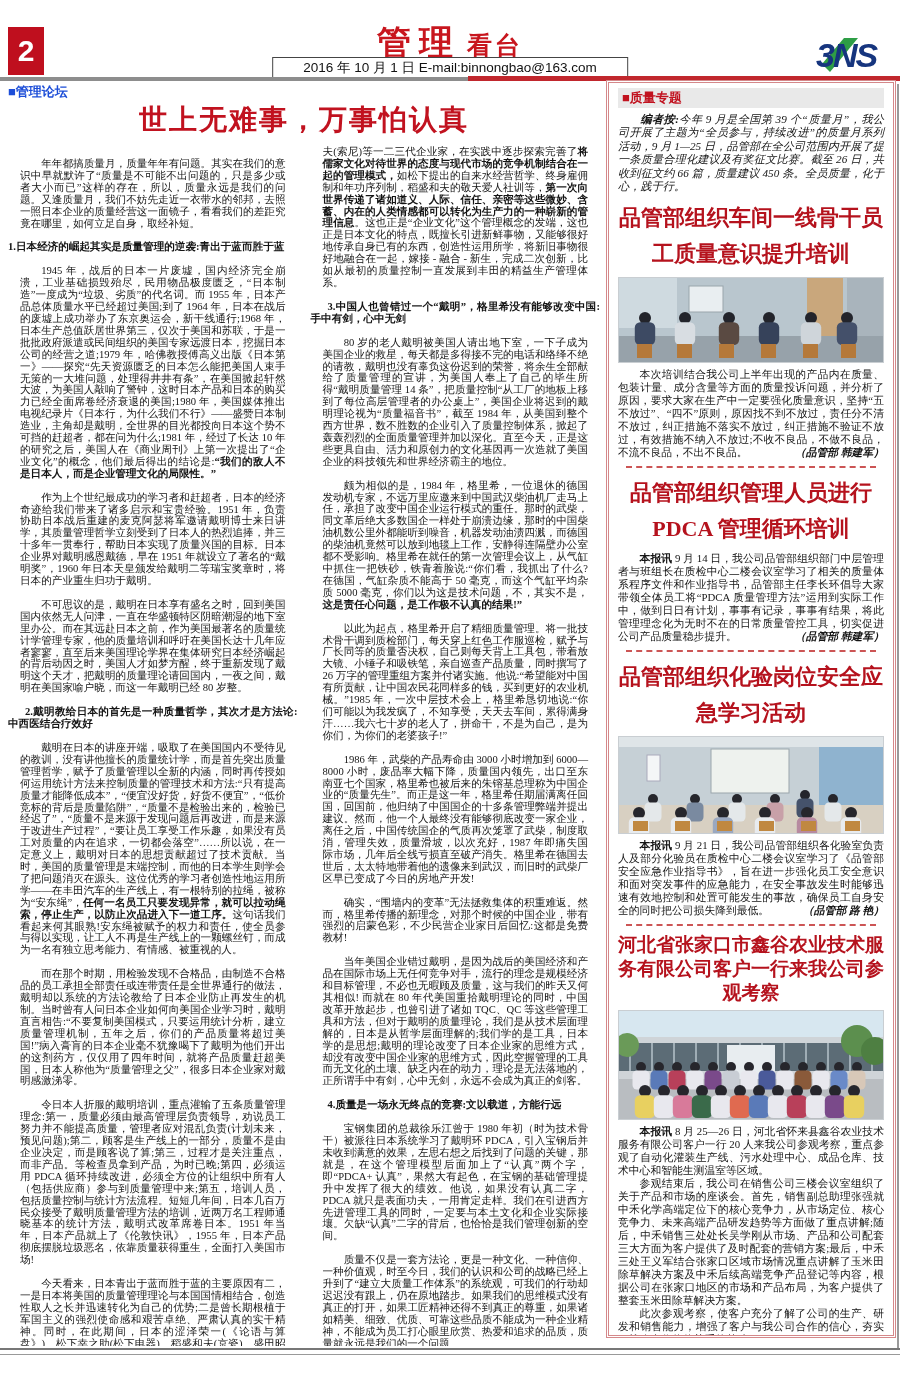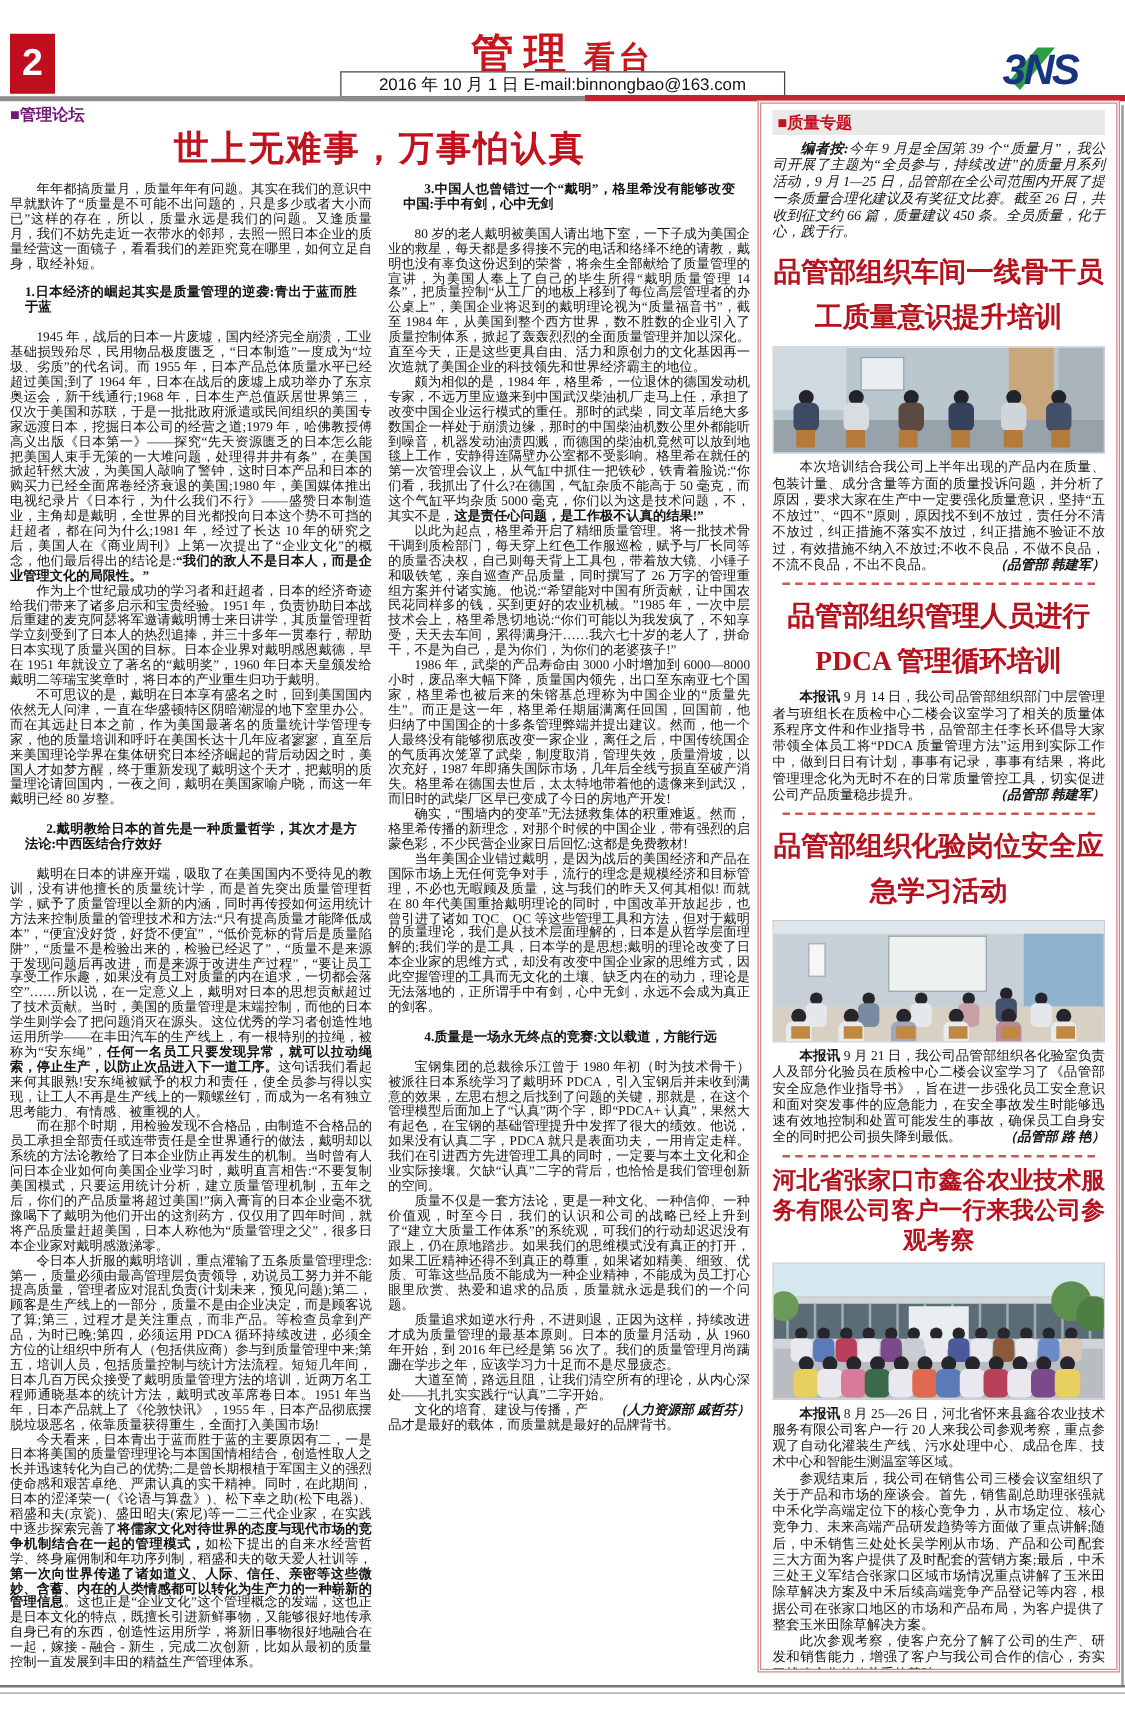--- a/index.html
+++ b/index.html
@@ -6,38 +6,38 @@
   .page{position:relative;width:900px;height:1374px;background:#fff;overflow:hidden;
         font-family:"Liberation Serif","DejaVu Serif",serif;color:#141414;}
   
   .pagenum{position:absolute;left:8px;top:27px;width:36px;height:48px;background:#bf0f1e;color:#fff;
            font:bold 30px/48px "Liberation Sans",sans-serif;text-align:center;}
   .masthead{position:absolute;left:0;right:0;top:20px;text-align:center;color:#c8161e;white-space:nowrap;}
   .mast-main{font-size:34px;font-weight:bold;letter-spacing:8px;}
   .mast-sub{font-size:25px;font-weight:bold;letter-spacing:3px;margin-left:6px;}
   .datebox{position:absolute;left:50%;transform:translateX(-50%);top:57px;border:1px solid #444;
            padding:0 30px;font:13.5px/19px "Liberation Sans",sans-serif;background:#fff;color:#111;}
-  .logo{position:absolute;right:14px;top:34px;width:86px;height:40px;margin-left:32px;}
+  .logo{position:absolute;right:0;top:34px;width:86px;height:40px;margin-left:32px;}
   .logo svg{display:block;}
   
   .rule{position:absolute;top:75px;left:0;width:900px;height:6px;}
   .rule .g{position:absolute;left:0;top:2px;width:468px;height:4px;background:#8d8d8d;}
   .rule .r{position:absolute;left:468px;top:1px;width:432px;height:5px;background:#c1272d;}
   .bottom-rule{position:absolute;left:0;top:1348px;width:900px;height:4px;
                border-top:2px solid #777;border-bottom:1px solid #999;}
   .edge-right{position:absolute;left:897px;top:84px;width:2px;height:1264px;background:#9a9a9a;}
   
   .article{position:absolute;left:8px;top:84px;width:592px;height:1262px;overflow:hidden;}
-  .forum-label{color:#701a75;font:bold 13px/16px "Liberation Sans",sans-serif;}
+  .forum-label{color:#1d4ed8;font:bold 13px/16px "Liberation Sans",sans-serif;}
   .art-title{margin:4px 0 10px;text-align:center;color:#c1121f;font-size:28px;line-height:32px;
              font-weight:bold;letter-spacing:2px;}
   .art-body{height:1208px;column-count:2;column-gap:13px;column-fill:auto;overflow:hidden;
             text-align:justify;font-size:10.6px;line-height:11.9px;}
-  .art-p{margin:0;text-indent:2em;}
-  .art-h{margin:12px;font-weight:bold;}
+  .art-p{margin:12px;text-indent:2em;}
+  .art-h{margin:0;font-weight:bold;}
   .art-h.ind{text-indent:1.6em;}
   .b{font-weight:bold;}
   .kai{font-style:italic;}
   .fr{float:right;}
   
   .sidebar{position:absolute;left:606px;top:80px;width:290px;height:1258px;box-sizing:border-box;
            border:3px double #d4888a;background:#fff;padding:5px 9px;overflow:hidden;}
   .side-label{background:#e9e9e9;color:#c1121f;font:bold 13px/20px "Liberation Sans",sans-serif;
               padding:0 4px;margin:0 0 5px;}
   .editor-note{font-size:11.2px;line-height:13.4px;text-align:justify;font-style:italic;

